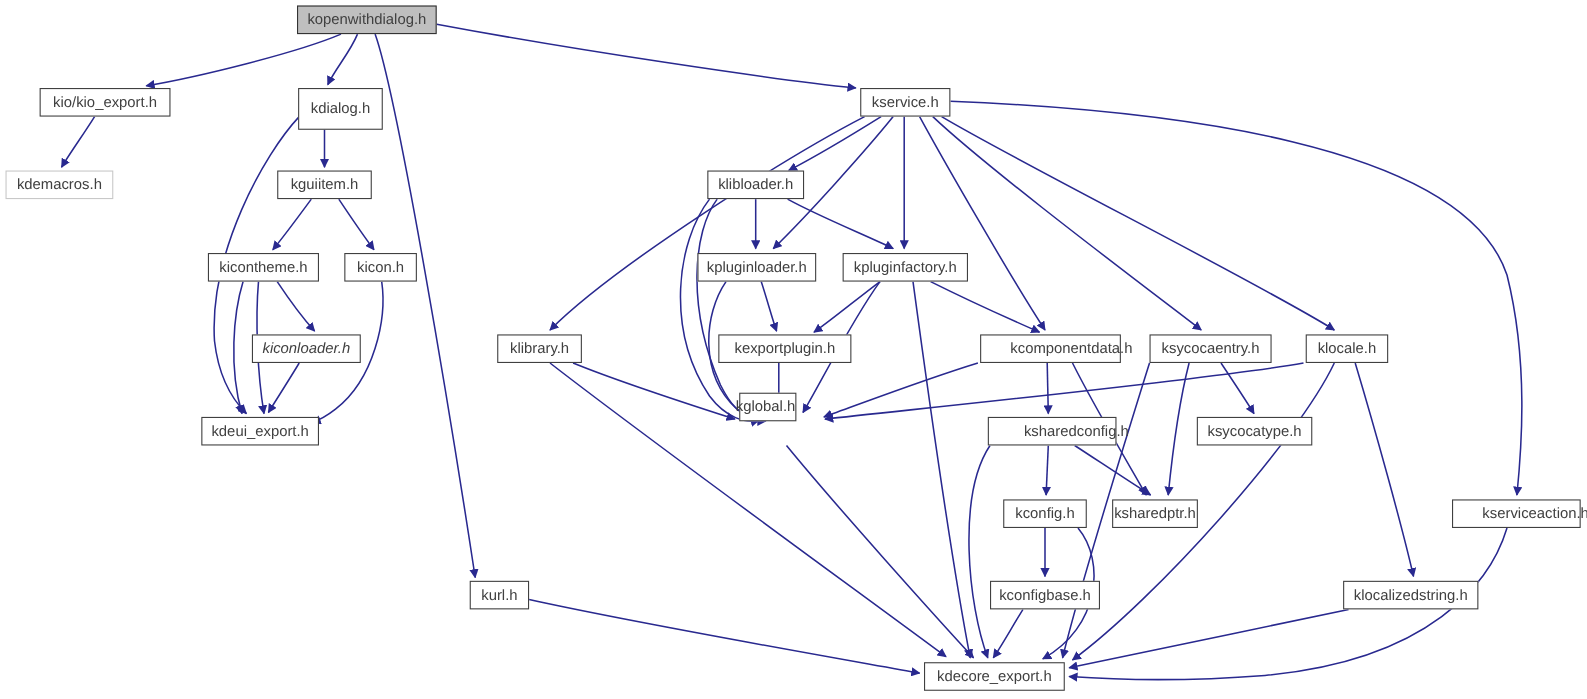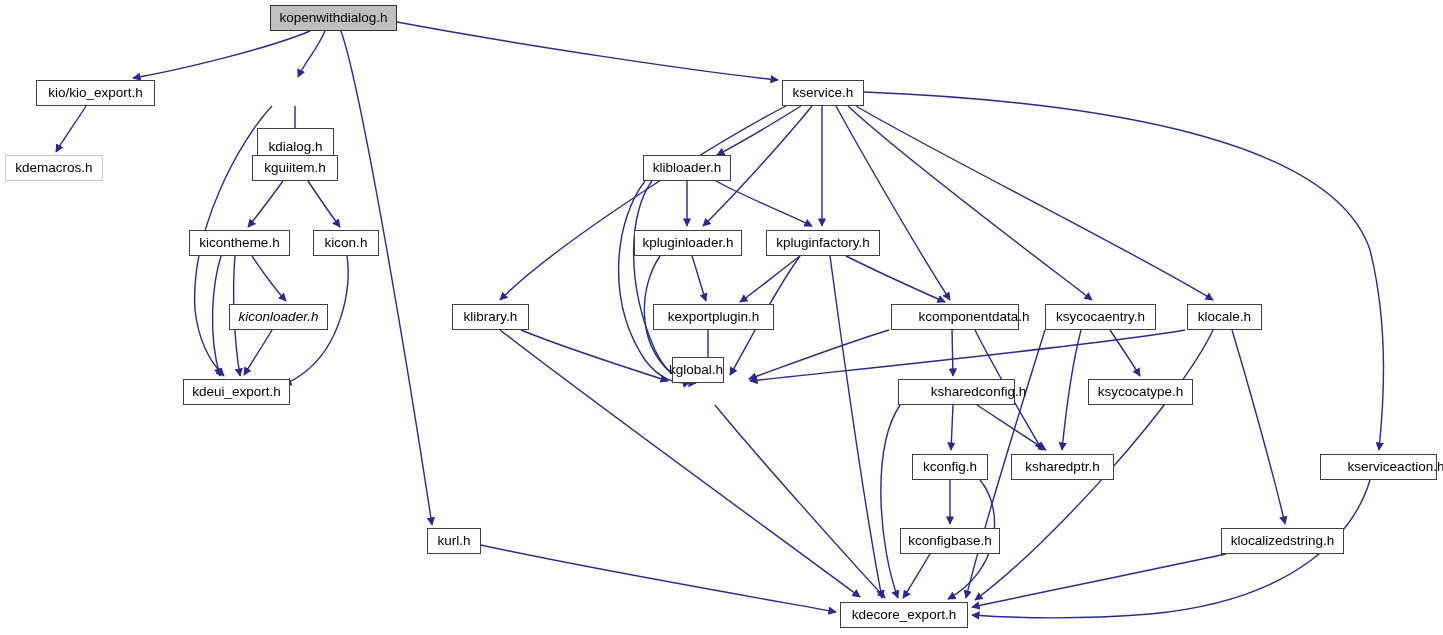--- a/index.html
+++ b/index.html
@@ -23,21 +23,21 @@
     height: 635px;
   }
   .node {
     position: absolute;
     box-sizing: border-box;
     display: flex;
     align-items: center;
     justify-content: center;
     border: 1px solid #404040;
     background: #ffffff;
-    color: #000000;
+    color: #404040;
     font-size: 13.5px;
     line-height: 1;
     white-space: nowrap;
     z-index: 5;
   }
   .node.root {
     background: #bfbfbf;
     border-color: #333333;
   }
   .node.faint {
@@ -114,21 +114,21 @@
   <div id="nodes">
       <div class="node root" style="left: 270px; top: 5px; width: 127px; height: 26px;">
         <span>kopenwithdialog.h</span>
       </div>
       <div class="node" style="left: 36px; top: 80px; width: 119px; height: 26px;">
         <span>kio/kio_export.h</span>
       </div>
       <div class="node faint" style="left: 5px; top: 155px; width: 98px; height: 26px;">
         <span>kdemacros.h</span>
       </div>
-      <div class="node" style="left: 257px; top: 80px; width: 77px; height: 38px; margin-top: 48px;">
+      <div class="node" style="left: 271px; top: 80px; width: 77px; height: 38px;">
         <span>kdialog.h</span>
       </div>
       <div class="node" style="left: 252px; top: 155px; width: 86px; height: 26px;">
         <span>kguiitem.h</span>
       </div>
       <div class="node" style="left: 189px; top: 230px; width: 101px; height: 26px;">
         <span>kicontheme.h</span>
       </div>
       <div class="node" style="left: 313px; top: 230px; width: 66px; height: 26px;">
         <span>kicon.h</span>
@@ -171,21 +171,21 @@
       </div>
       <div class="node" style="left: 898px; top: 379px; width: 117px; height: 26px; padding-left: 44px;">
         <span>ksharedconfig.h</span>
       </div>
       <div class="node" style="left: 1088px; top: 379px; width: 105px; height: 26px;">
         <span>ksycocatype.h</span>
       </div>
       <div class="node" style="left: 912px; top: 454px; width: 76px; height: 26px;">
         <span>kconfig.h</span>
       </div>
-      <div class="node" style="left: 1011px; top: 454px; width: 103px; height: 26px;">
+      <div class="node" style="left: 1011px; top: 454px; width: 78px; height: 26px;">
         <span>ksharedptr.h</span>
       </div>
       <div class="node" style="left: 1320px; top: 454px; width: 117px; height: 26px; padding-left: 35px;">
         <span>kserviceaction.h</span>
       </div>
       <div class="node" style="left: 900px; top: 528px; width: 100px; height: 26px;">
         <span>kconfigbase.h</span>
       </div>
       <div class="node" style="left: 1221px; top: 528px; width: 123px; height: 26px;">
         <span>klocalizedstring.h</span>

